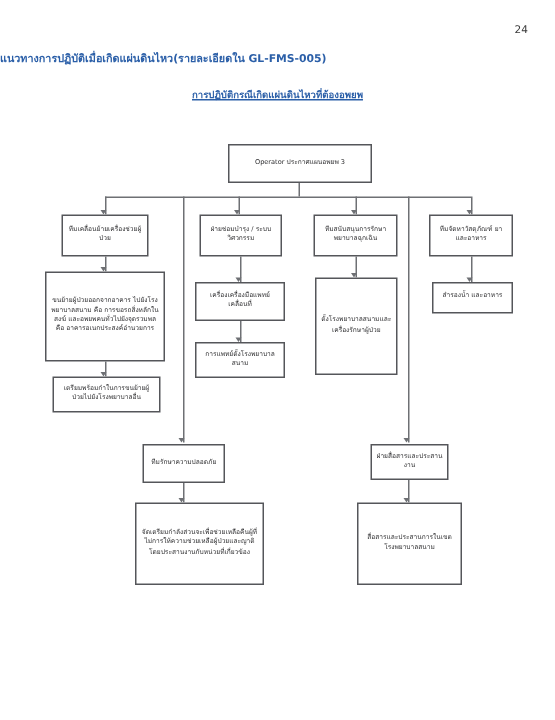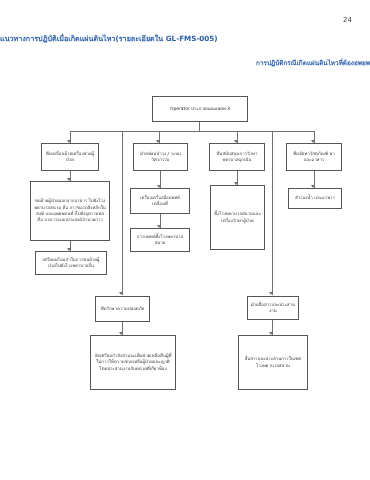--- a/index.html
+++ b/index.html
@@ -15,22 +15,22 @@
     font-size:7px;color:#3a3a3a;letter-spacing:0;
   }
 
   .title{
     position:absolute;left:0;right:0;top:33px;
     text-align:left;font-size:7.2px;font-weight:bold;
     color:#2b5fa8;line-height:11px;
   }
   .subtitle{
     position:absolute;left:0;right:0;top:58px;
-    text-align:right;font-size:6.4px;font-weight:bold;
-    color:#2b5fa8;line-height:10px;
+    text-align:center;font-size:6.4px;font-weight:bold;
+    color:#2b5fa8;line-height:10px;text-decoration:underline;
   }
 
   
   .box{
     position:absolute;box-sizing:border-box;
     border:1px solid #55565a;background:#ffffff;
     display:flex;align-items:center;justify-content:center;
     text-align:center;color:#2e2e30;
     font-size:4.4px;line-height:6.4px;
     padding:2px 3px;

